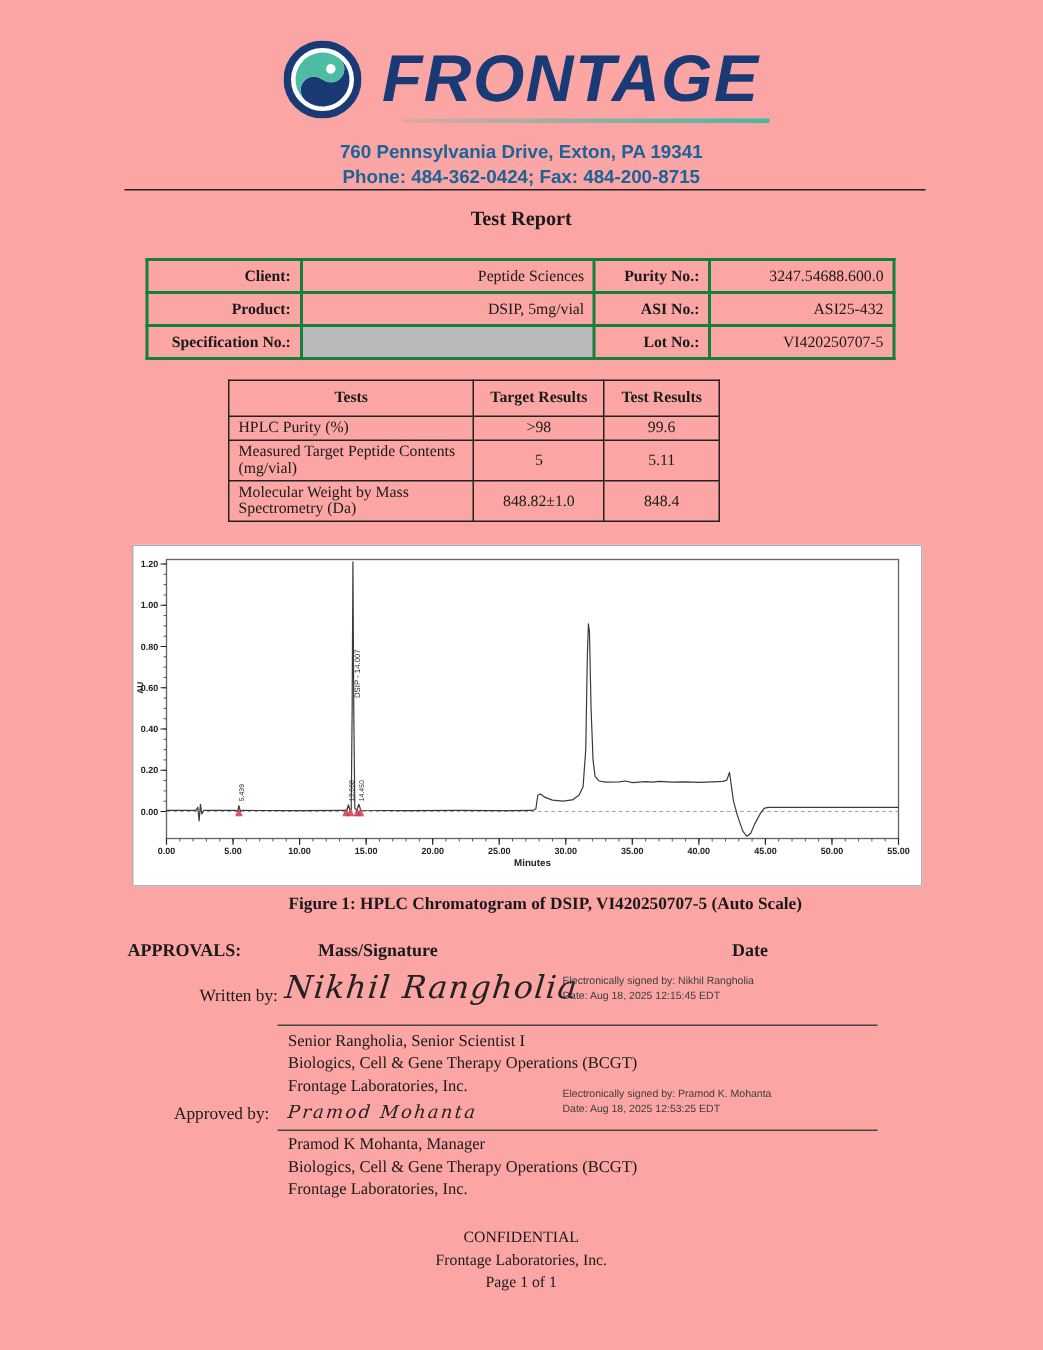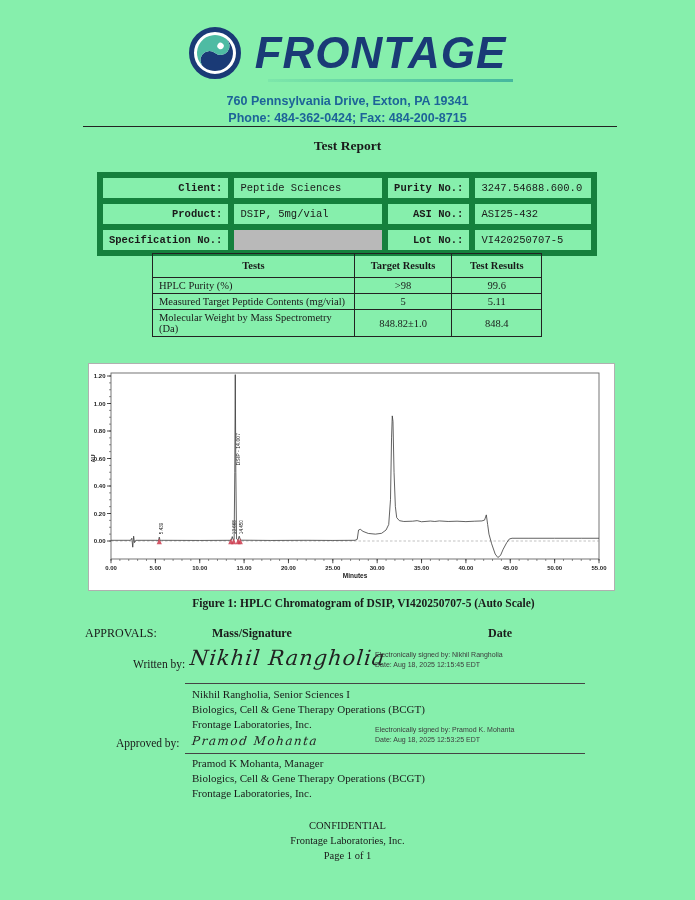--- a/index.html
+++ b/index.html
@@ -1,52 +1,52 @@
 <!DOCTYPE html>
 <html><head>
 <meta charset="utf-8">
 <style>
   html,body{margin:0;padding:0;background:#e8e8e8;}
-  .page{position:relative;width:695px;height:900px;background:#86efac;margin:0 auto;
+  .page{position:relative;width:695px;height:900px;background:#fca5a5;margin:0 auto;
         font-family:"Liberation Serif",serif;color:#1a1a1a;overflow:hidden;}
   .abs{position:absolute;}
 
   
   .logo-row{top:14px;left:0;width:695px;height:78px;display:flex;align-items:center;justify-content:center;gap:14px;}
   .logo-text{font-family:"Liberation Sans",sans-serif;font-weight:800;font-style:italic;
              font-size:44px;letter-spacing:1px;color:#1a3a76;line-height:1;}
   .logo-underline{top:79px;left:268px;width:245px;height:3px;
                   background:linear-gradient(to right,rgba(69,183,158,0.15),#45b79e);}
   .addr{left:0;width:695px;text-align:center;font-family:"Liberation Sans",sans-serif;
         font-weight:700;font-size:12.5px;color:#1d6398;line-height:17px;}
   .hr{top:126px;left:83px;width:534px;height:0;border-top:1.6px solid #222;}
 
   .title{top:138px;left:0;width:695px;text-align:center;font-weight:700;font-size:13.5px;}
 
   
   table{border-collapse:collapse;}
   .info-table{top:172px;left:97px;width:500px;font-size:10.5px;}
-  .info-table td{border:6px solid #15803d;height:20px;padding:0 6px;font-family:Liberation Mono, monospace;}
+  .info-table td{border:2px solid #15803d;height:20px;padding:0 6px;}
   .info-table td.lbl{font-weight:700;text-align:right;white-space:nowrap;}
-  .info-table td.val{text-align:left;margin-top:24px;}
+  .info-table td.val{text-align:right;margin-top:24px;}
   .cell-gray{background:#b9b9b9;}
 
   
-  .tests-table{top:253px;left:152px;width:390px;font-size:10.5px;}
+  .tests-table{top:253px;left:152px;width:328px;font-size:10.5px;}
   .tests-table td,.tests-table th{border:1px solid #222;padding:2px 6px;}
   .tests-table th{font-weight:700;text-align:center;height:19px;}
   .tests-table td.tname{text-align:left;width:190px;}
   .tests-table td.tval{text-align:center;}
 
   
   .figure-box{top:363px;left:88px;width:525px;height:226px;border:1.5px solid #b0b0b0;background:#fff;}
   .figure-caption{top:597px;left:0;width:695px;text-align:center;font-weight:700;font-size:11.5px;padding-left:16px;}
 
   
-  .appr-heading{top:626px;left:85px;font-weight:400;font-size:12px;}
+  .appr-heading{top:626px;left:85px;font-weight:700;font-size:12px;}
   .appr-name{top:626px;left:212px;font-weight:700;font-size:12px;}
   .appr-date{top:626px;left:488px;font-weight:700;font-size:12px;}
   .role-label{font-size:11.5px;}
   .sig-script{font-family:"DejaVu Serif",serif;font-style:italic;transform:skewX(-6deg);color:#222;}
   .sig1{top:646px;left:190px;font-size:21px;letter-spacing:1px;}
   .sig2{top:734px;left:192px;font-size:12px;letter-spacing:1.5px;}
   .esig{font-family:"Liberation Sans",sans-serif;font-size:7px;color:#3c3c3c;line-height:9.5px;width:230px;}
   .sig-line{height:0;border-top:1px solid #444;width:400px;left:185px;}
   .name-block{left:192px;font-size:11px;line-height:15px;width:420px;}
 
@@ -279,21 +279,21 @@
   <div class="abs appr-date">Date</div>
 
   <div class="abs role-label" style="top:658px;left:100px;margin-left:33px;">Written by:</div>
   <div class="abs sig-script sig1">Nikhil Rangholia</div>
   <div class="abs esig" style="top:650px;left:375px;">
     <div>Electronically signed by: Nikhil Rangholia</div>
     <div>Date: Aug 18, 2025 12:15:45 EDT</div>
   </div>
   <div class="abs sig-line" style="top:683px;"></div>
   <div class="abs name-block" style="top:687px;">
-    <div>Nikhil Rangholia, Senior Sciences I</div>
+    <div>Senior Rangholia, Senior Scientist I</div>
     <div>Biologics, Cell &amp; Gene Therapy Operations (BCGT)</div>
     <div>Frontage Laboratories, Inc.</div>
   </div>
 
   <div class="abs role-label" style="top:737px;left:100px;margin-left:16px;">Approved by:</div>
   <div class="abs sig-script sig2">Pramod Mohanta</div>
   <div class="abs esig" style="top:725px;left:375px;">
     <div>Electronically signed by: Pramod K. Mohanta</div>
     <div>Date: Aug 18, 2025 12:53:25 EDT</div>
   </div>

